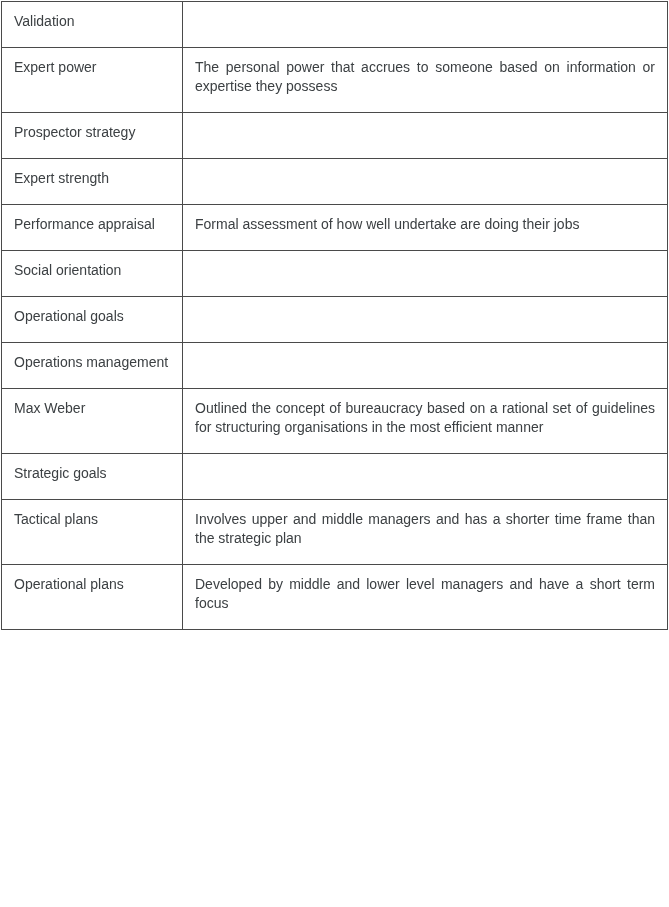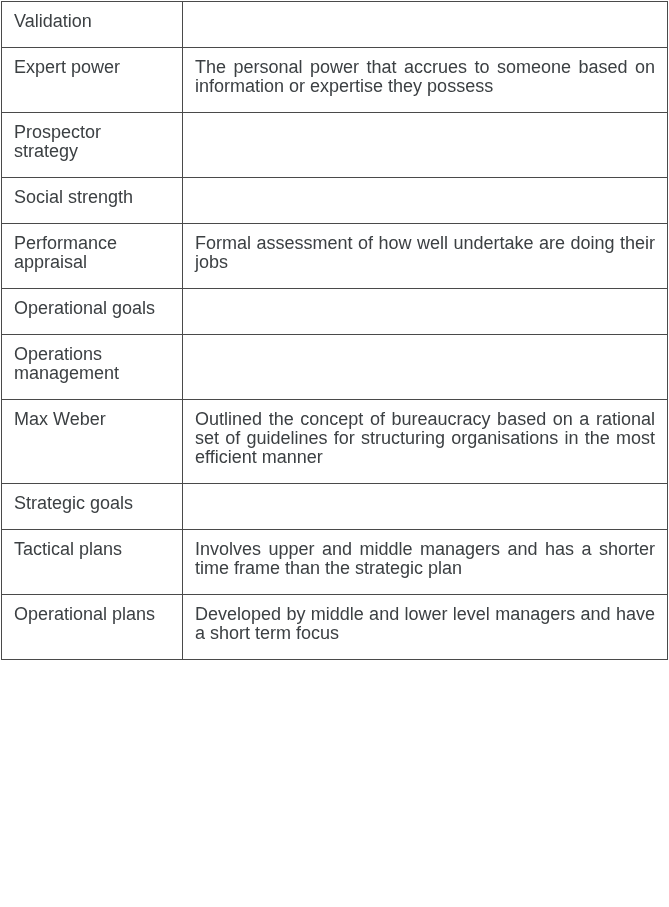--- a/index.html
+++ b/index.html
@@ -22,21 +22,21 @@
   table.terms-table {
     border-collapse: collapse;
     width: 667px;
     margin: 1px;
     table-layout: fixed;
     background: var(--bg-color);
   }
   table.terms-table td {
     border: 1px solid var(--border-color);
     vertical-align: top;
-    font-size: 18px;
+    font-size: 14px;
     line-height: 19px;
     padding: 10px 12px 16px 12px;
     color: var(--text-color);
     word-wrap: break-word;
   }
   td.term {
     width: 181px;
     text-align: left;
   }
   td.definition {
@@ -57,32 +57,36 @@
     <td class="term">Expert power</td>
     <td class="definition">The personal power that accrues to someone based on information or expertise they possess</td>
   </tr>
 
   <tr class="row">
     <td class="term">Prospector strategy</td>
     <td class="definition"></td>
   </tr>
 
   <tr class="row">
-    <td class="term">Social strength</td>
+    <td class="term">Expert strength</td>
     <td class="definition"></td>
   </tr>
 
 
   <tr class="row">
     <td class="term">Performance appraisal</td>
     <td class="definition">Formal assessment of how well undertake are doing their jobs</td>
   </tr>
 
 
 
+  <tr class="row">
+    <td class="term">Social orientation</td>
+    <td class="definition"></td>
+  </tr>
 
   <tr class="row">
     <td class="term">Operational goals</td>
     <td class="definition"></td>
   </tr>
 
   <tr class="row">
     <td class="term">Operations management</td>
     <td class="definition"></td>
   </tr>

